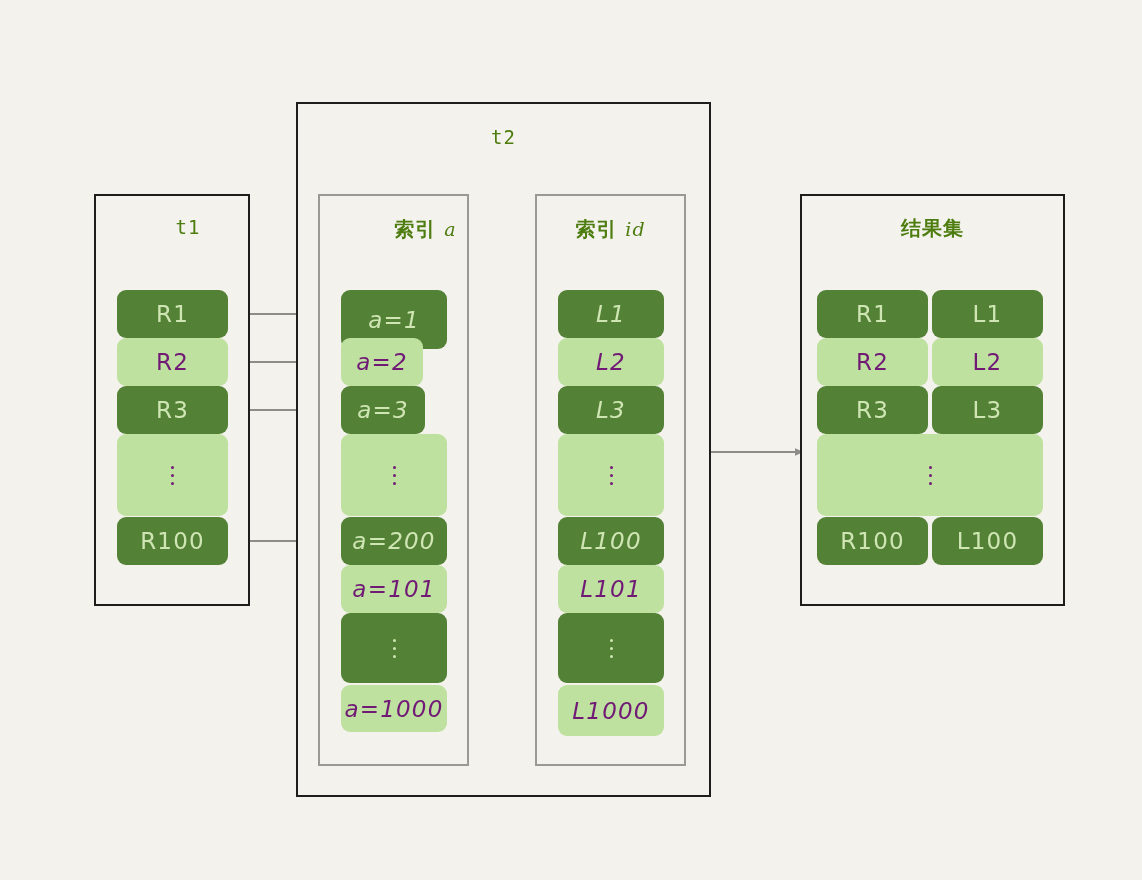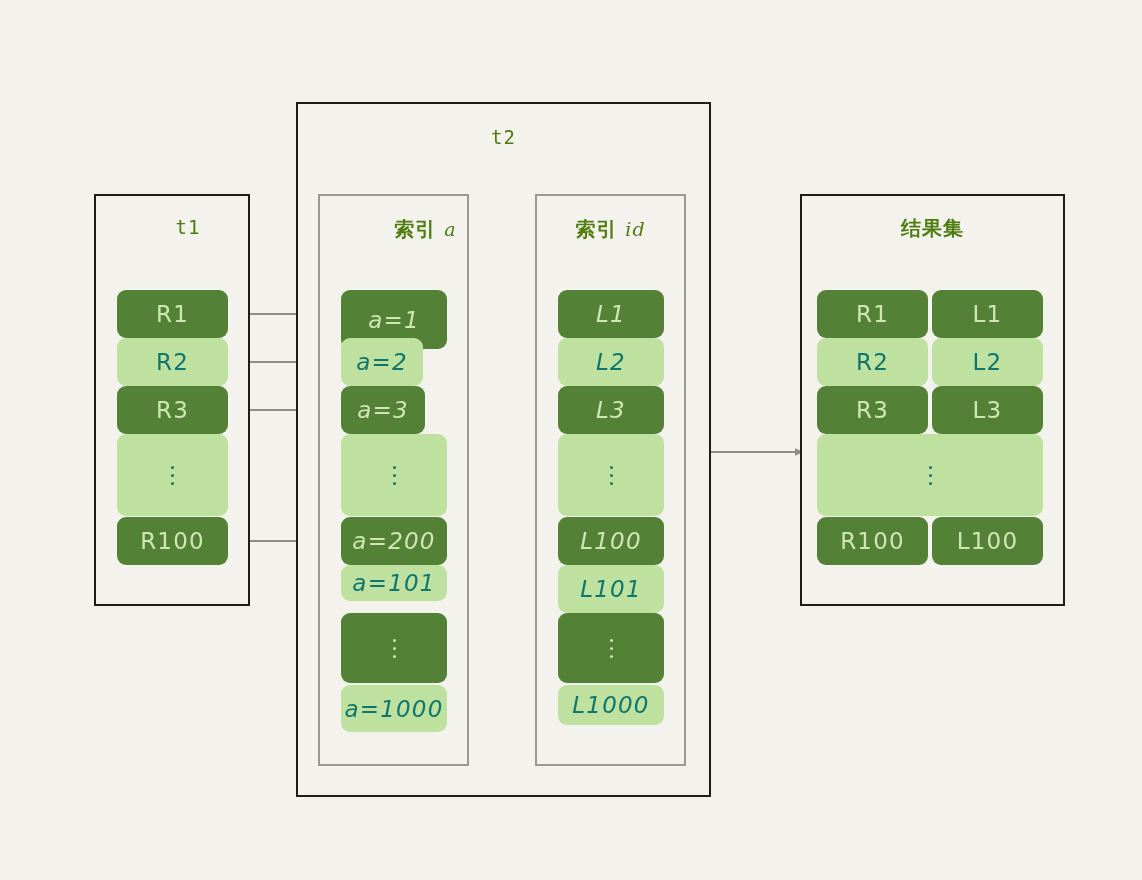--- a/index.html
+++ b/index.html
@@ -65,21 +65,21 @@
     box-sizing: border-box;
     display: flex;
     align-items: center;
     justify-content: center;
     font-family: "DejaVu Sans", sans-serif;
     font-size: 23px;
     letter-spacing: 1.2px;
     user-select: none;
   }
   .cell.dark  { background: #538135; color: #cfe6b4; }
-  .cell.light { background: #bfe1a0; color: #0f766e; }
+  .cell.light { background: #bfe1a0; color: #701a75; }
   .cell.italic { font-style: italic; }
 
   
   .vdots {
     display: flex;
     flex-direction: column;
     align-items: center;
     justify-content: center;
     gap: 5px;
   }
@@ -188,21 +188,21 @@
       <div class="cell light italic" style="left: 341px; top: 434px; width: 106px; height: 82px;">
         <span class="vdots">
           <i></i>
           <i></i>
           <i></i>
         </span>
       </div>
       <div class="cell dark italic" style="left: 341px; top: 517px; width: 106px; height: 48px;">
         <span>a=200</span>
       </div>
-      <div class="cell light italic" style="left: 341px; top: 565px; width: 106px; height: 36px;">
+      <div class="cell light italic" style="left: 341px; top: 565px; width: 106px; height: 48px;">
         <span>a=101</span>
       </div>
       <div class="cell dark italic" style="left: 341px; top: 613px; width: 106px; height: 70px;">
         <span class="vdots">
           <i></i>
           <i></i>
           <i></i>
         </span>
       </div>
       <div class="cell light italic" style="left: 341px; top: 685px; width: 106px; height: 47px;">
@@ -230,21 +230,21 @@
       <div class="cell light italic" style="left: 558px; top: 565px; width: 106px; height: 48px;">
         <span>L101</span>
       </div>
       <div class="cell dark italic" style="left: 558px; top: 613px; width: 106px; height: 70px;">
         <span class="vdots">
           <i></i>
           <i></i>
           <i></i>
         </span>
       </div>
-      <div class="cell light italic" style="left: 558px; top: 685px; width: 106px; height: 40px;">
+      <div class="cell light italic" style="left: 558px; top: 685px; width: 106px; height: 51px;">
         <span>L1000</span>
       </div>
       <div class="cell dark" style="left: 817px; top: 290px; width: 111px; height: 48px;">
         <span>R1</span>
       </div>
       <div class="cell dark" style="left: 932px; top: 290px; width: 111px; height: 48px;">
         <span>L1</span>
       </div>
       <div class="cell light" style="left: 817px; top: 338px; width: 111px; height: 48px;">
         <span>R2</span>

